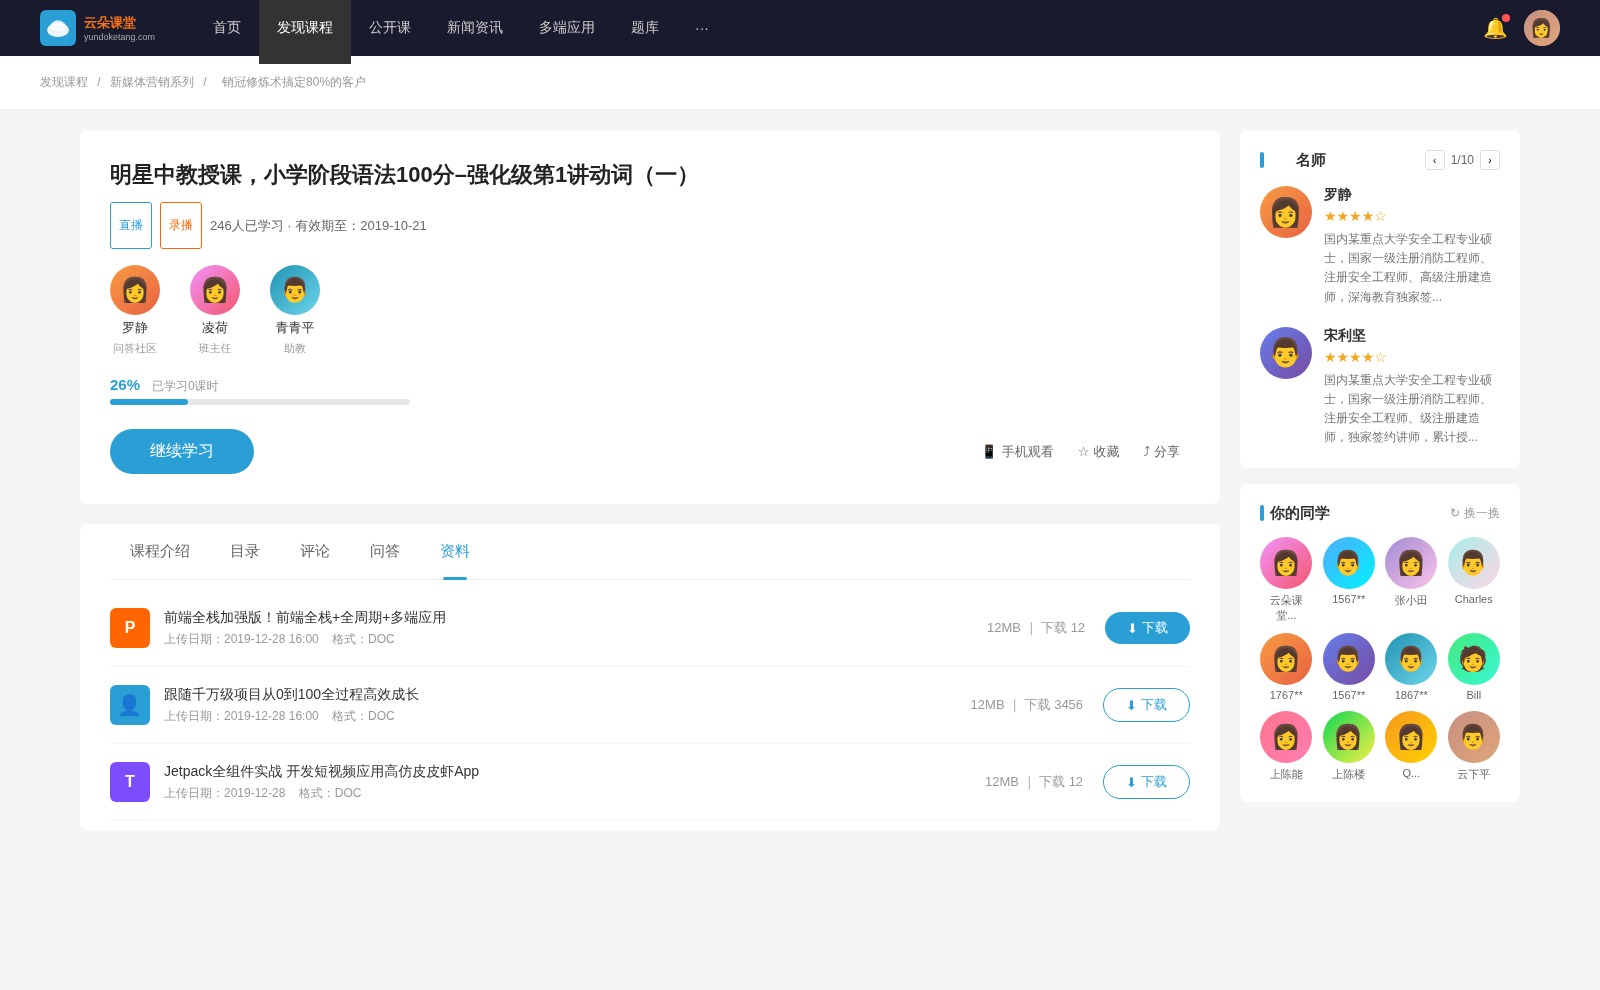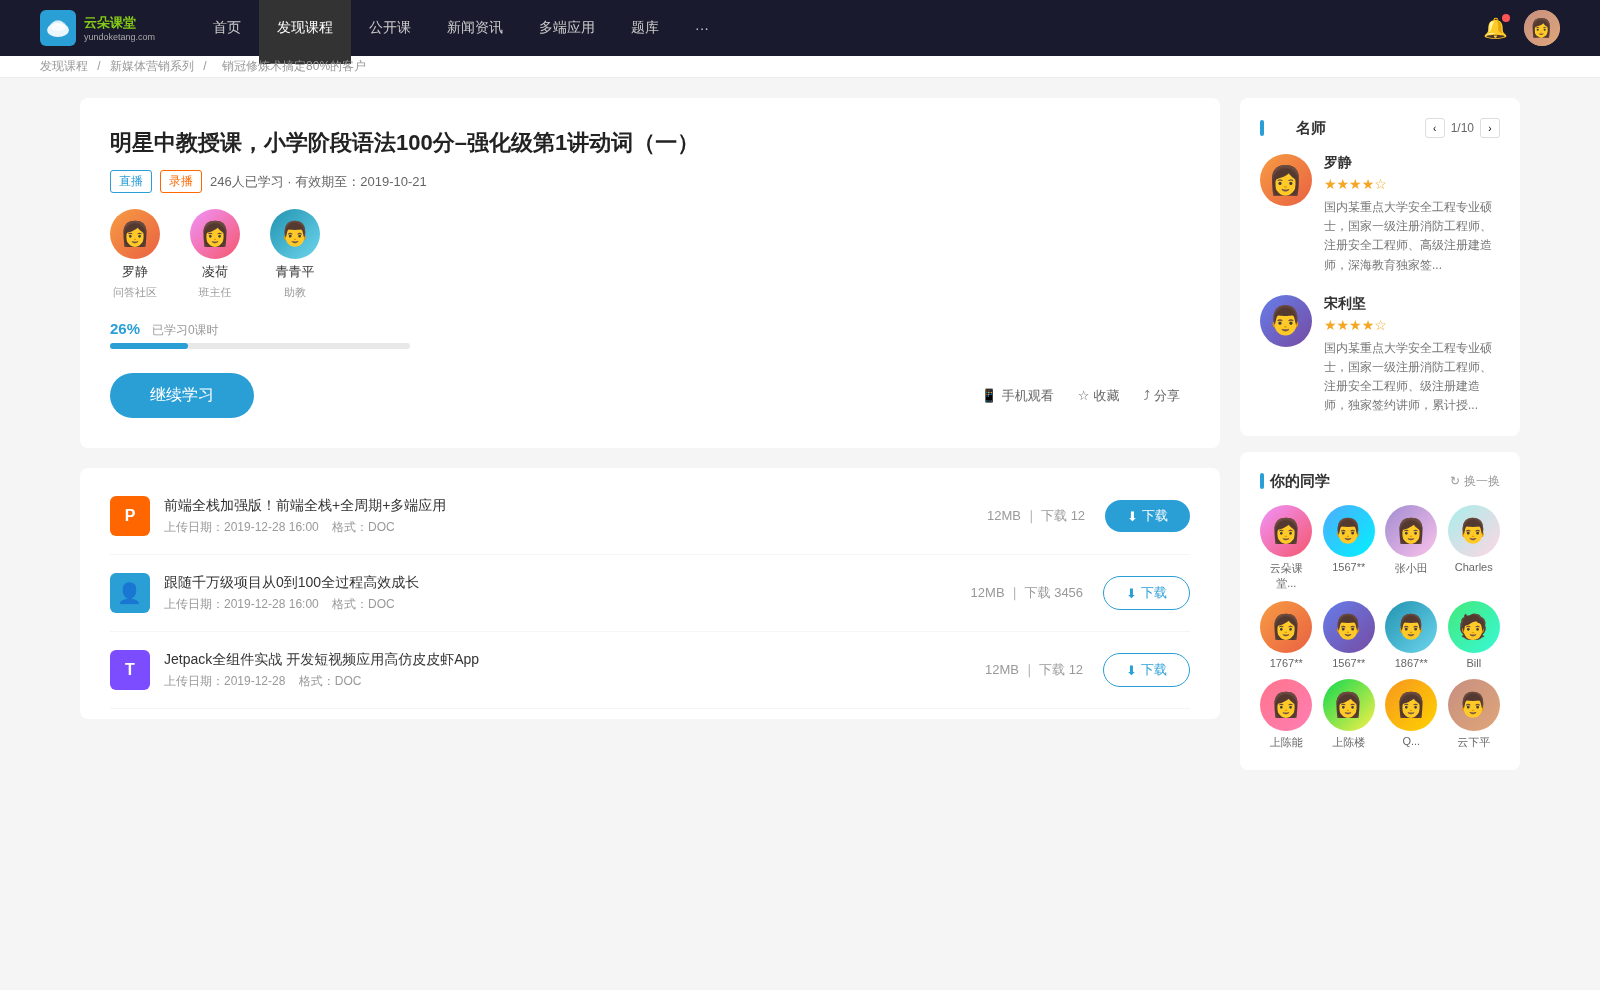--- a/index.html
+++ b/index.html
@@ -11,35 +11,35 @@
     .logo-box { background: #2a9fd6; border-radius: 6px; width: 36px; height: 36px; display: flex; align-items: center; justify-content: center; }
     .nav-items { display: flex; align-items: center; gap: 0; flex: 1; }
     .nav-item { color: #ccc; padding: 0 18px; height: 72px; display: flex; align-items: center; font-size: 14px; cursor: pointer; }
     .nav-item.active { background: #333; color: #fff; }
     .nav-right { display: flex; align-items: center; gap: 16px; margin-left: auto; }
     .bell-icon { color: #ccc; font-size: 20px; cursor: pointer; position: relative; }
     .bell-dot { width: 8px; height: 8px; background: #f55; border-radius: 50%; position: absolute; top: -2px; right: -2px; }
     .avatar-nav { width: 36px; height: 36px; border-radius: 50%; background: #c8a882; cursor: pointer; overflow: hidden; display: flex; align-items: center; justify-content: center; }
 
     
-    .breadcrumb { background: #fff; padding: 2px 40px; font-size: 12px; color: #999; border-bottom: 1px solid #eee; }
+    .breadcrumb { background: #fff; padding: 18px 40px; font-size: 12px; color: #999; border-bottom: 1px solid #eee; }
     .breadcrumb a { color: #999; text-decoration: none; }
     .breadcrumb span { margin: 0 6px; }
 
     
     .main-container { max-width: 1520px; margin: 0 auto; padding: 20px 40px; display: flex; gap: 20px; }
 
     
     .left-section { flex: 1; }
 
     
     .course-card { background: #fff; border-radius: 8px; padding: 30px; margin-bottom: 20px; }
     .course-title { font-size: 22px; font-weight: bold; color: #222; margin-bottom: 12px; }
     .course-tags { display: flex; align-items: center; gap: 8px; margin-bottom: 16px; }
-    .tag { padding: 2px 8px; border-radius: 3px; font-size: 12px; }
+    .tag { padding: 14px 8px; border-radius: 3px; font-size: 12px; }
     .tag-live { border: 1px solid #2a9fd6; color: #2a9fd6; }
     .tag-record { border: 1px solid #f60; color: #f60; }
     .course-meta { color: #666; font-size: 13px; }
     .teachers { display: flex; gap: 30px; margin-bottom: 20px; }
     .teacher-item { display: flex; flex-direction: column; align-items: center; gap: 4px; }
     .teacher-avatar { width: 50px; height: 50px; border-radius: 50%; overflow: hidden; }
     .teacher-name { font-size: 13px; color: #333; font-weight: 500; }
     .teacher-role { font-size: 11px; color: #999; }
     .progress-section { margin-bottom: 24px; }
     .progress-label { color: #2a9fd6; font-size: 15px; font-weight: bold; margin-bottom: 6px; }
@@ -116,21 +116,21 @@
 <nav class="navbar">
   <div class="logo-area">
     <div class="logo-box">
       <svg width="28" height="28" viewBox="0 0 28 28">
         <ellipse cx="14" cy="16" rx="11" ry="7" fill="white" opacity="0.9"></ellipse>
         <ellipse cx="14" cy="12" rx="8" ry="5" fill="white" opacity="0.7"></ellipse>
         <ellipse cx="14" cy="9" rx="5" ry="3" fill="white" opacity="0.5"></ellipse>
       </svg>
     </div>
     <div style="margin-left:8px;">
-      <div style="color:#84cc16;font-size:13px;font-weight:bold;">云朵课堂</div>
+      <div style="color:#f97316;font-size:13px;font-weight:bold;">云朵课堂</div>
       <div style="color:#aaa;font-size:9px;">yundoketang.com</div>
     </div>
   </div>
   <div class="nav-items">
     <div class="nav-item">首页</div>
     <div class="nav-item active">发现课程</div>
     <div class="nav-item">公开课</div>
     <div class="nav-item">新闻资讯</div>
     <div class="nav-item">多端应用</div>
     <div class="nav-item">题库</div>
@@ -208,20 +208,27 @@
           </button>
           <button class="action-btn">
             <span>⤴</span>
             <span>分享</span>
           </button>
         </div>
       </div>
     </div>
 
     <div class="tabs-section">
+      <div class="tabs-header">
+        <div class="tab-item">课程介绍</div>
+        <div class="tab-item">目录</div>
+        <div class="tab-item">评论</div>
+        <div class="tab-item">问答</div>
+        <div class="tab-item active">资料</div>
+      </div>
 
       <div class="resource-list">
 
         <div class="resource-item">
           <div class="resource-icon res-icon-p">P</div>
           <div class="resource-info">
             <div class="resource-title">前端全栈加强版！前端全栈+全周期+多端应用</div>
             <div class="resource-meta">
               <span>上传日期：2019-12-28 16:00</span>
               &nbsp;&nbsp;

